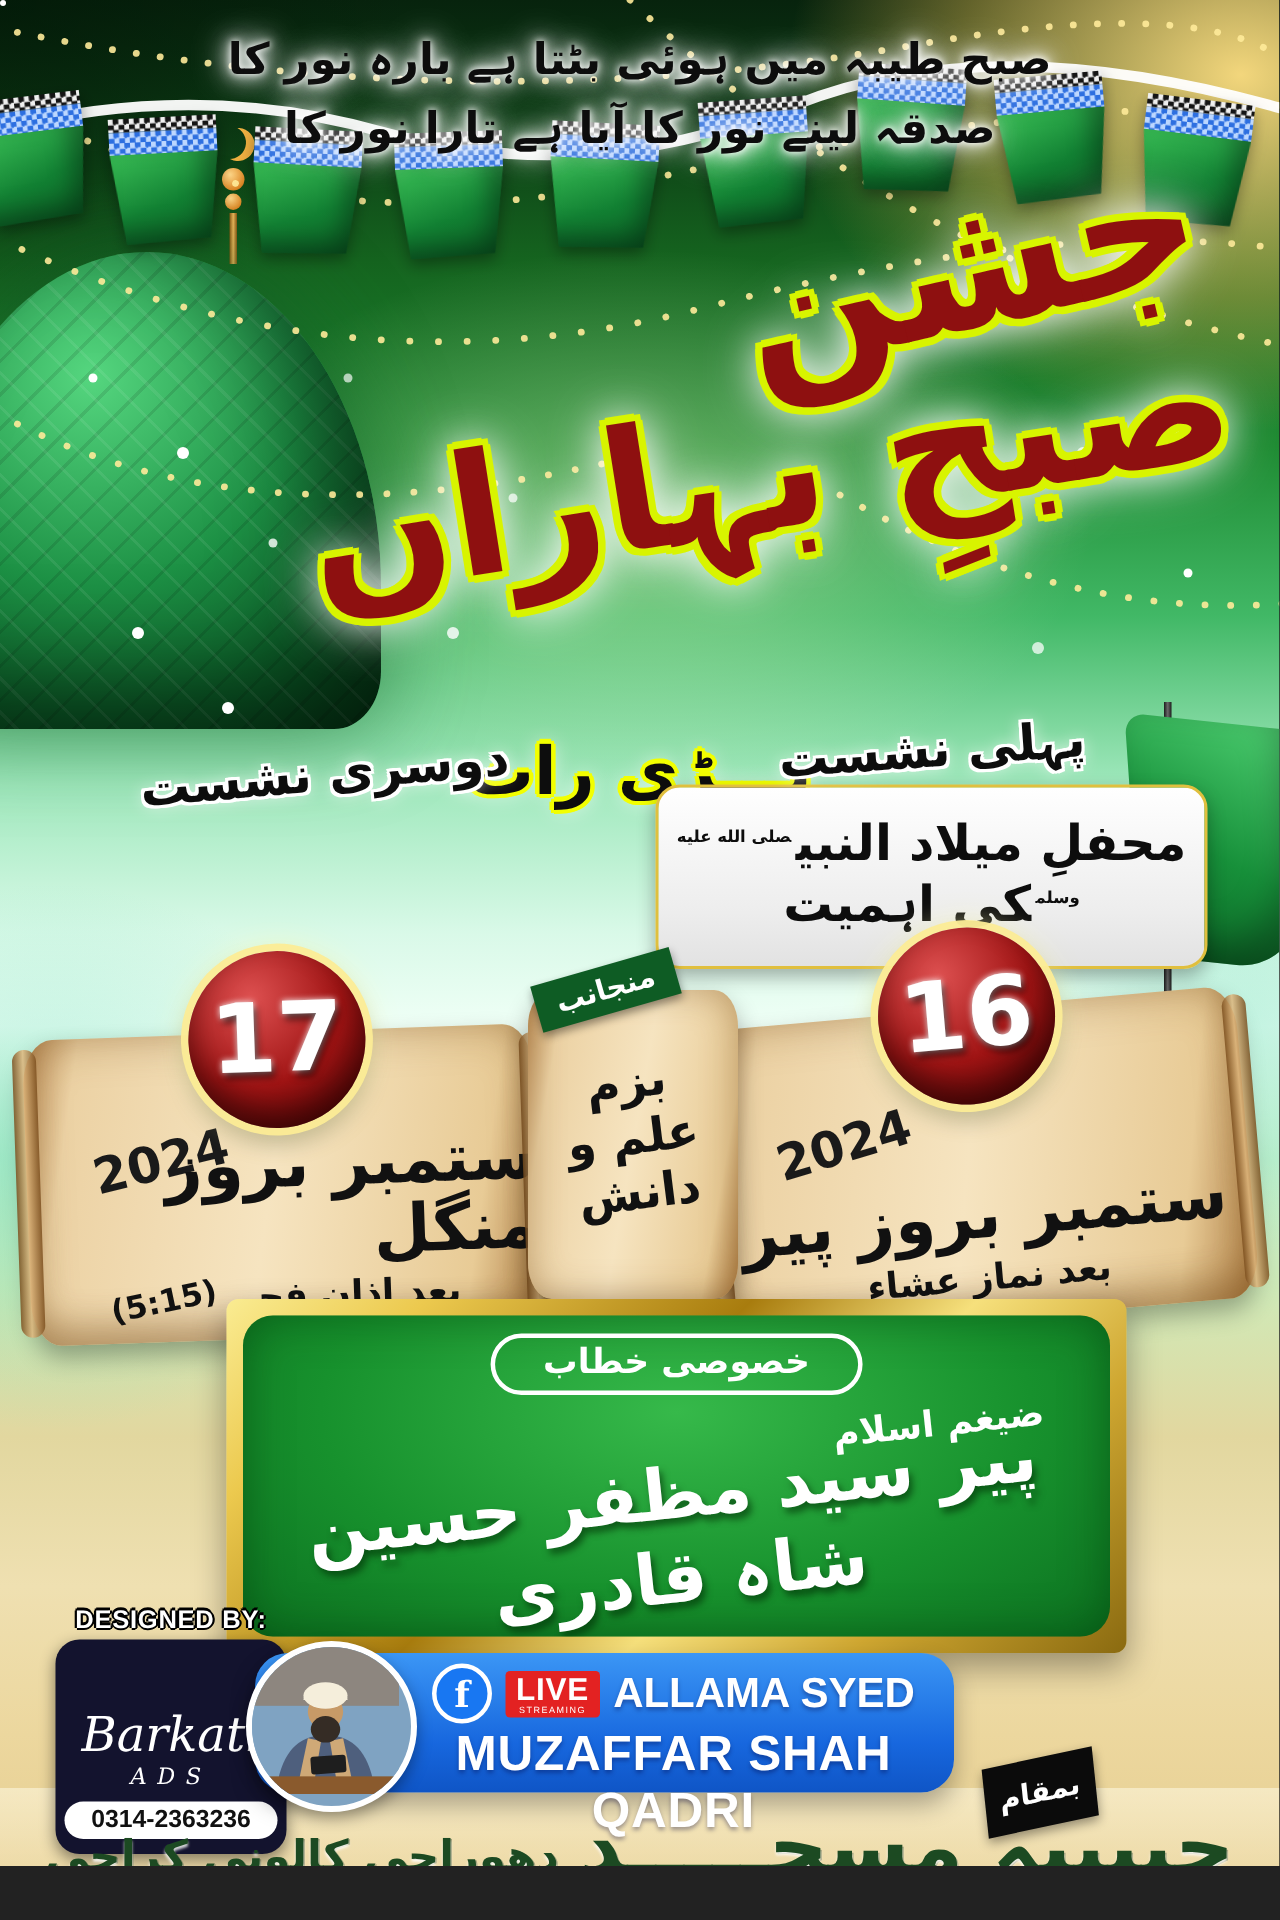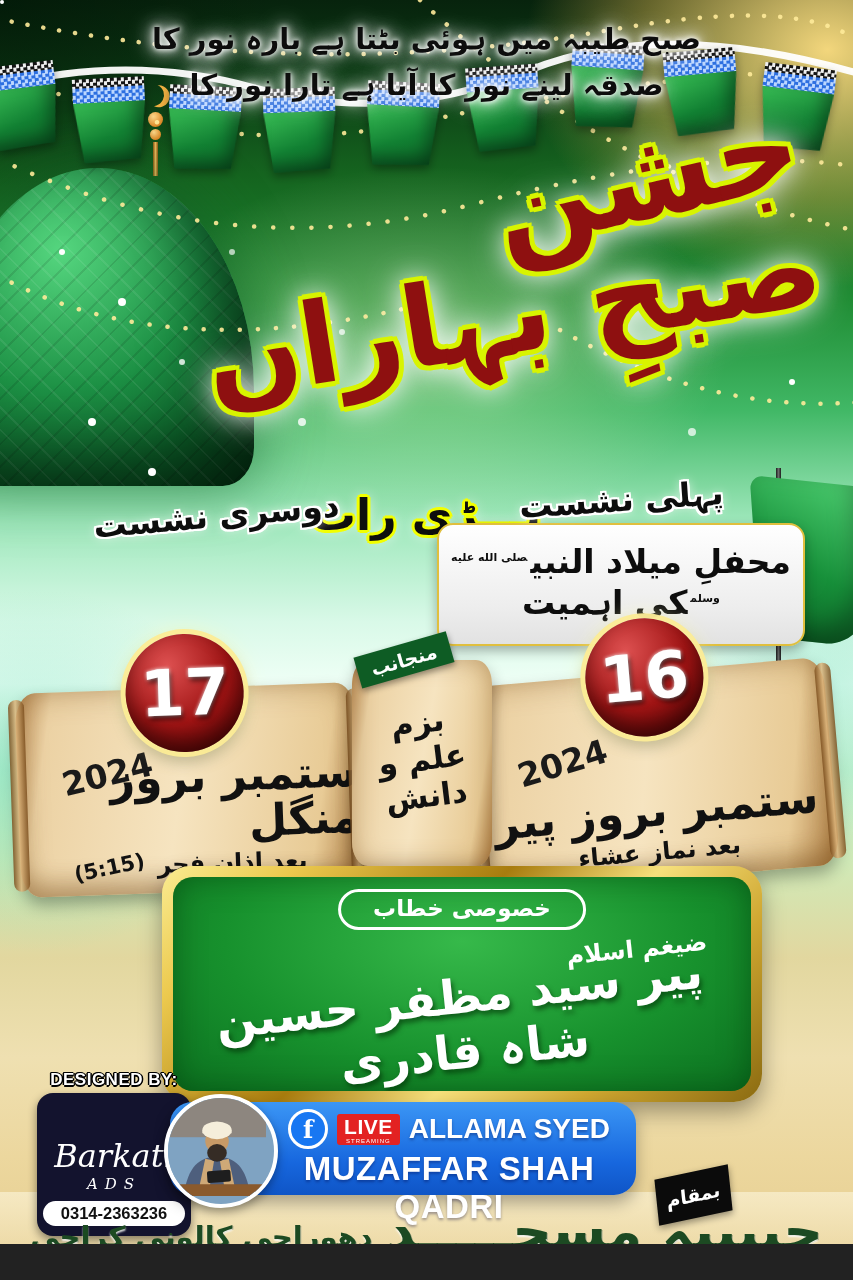--- a/index.html
+++ b/index.html
@@ -122,21 +122,21 @@
   
   .organizer{position:absolute;left:352px;top:660px;width:140px;height:206px;z-index:4;
     background:linear-gradient(100deg,#c1935c 0%,#ecd2a4 14%,#f6e4c0 50%,#e8cb96 86%,#b08046 100%);
     border-radius:16px/24px;box-shadow:inset 0 0 24px rgba(115,70,20,.4),0 8px 16px rgba(0,0,0,.3);}
   .organizer .tag{position:absolute;top:-16px;left:4px;background:#0e5c24;color:#fff;font-size:19px;font-weight:bold;
     padding:5px 14px;transform:rotate(-16deg);direction:rtl;box-shadow:0 3px 6px rgba(0,0,0,.4);}
   .organizer .org-name{margin:44px auto 0;width:104px;font-size:31px;font-weight:bold;color:#111;line-height:1.2;
     text-align:center;direction:rtl;transform:rotate(-7deg);}
 
   
-  .speaker-banner{position:absolute;left:162px;top:866px;width:578px;height:214px;z-index:4;border-radius:28px;padding:11px;
+  .speaker-banner{position:absolute;left:151px;top:866px;width:578px;height:214px;z-index:4;border-radius:8px;padding:11px;
     background:linear-gradient(135deg,#faec92 0%,#ecc94e 16%,#a87c0e 42%,#f6e07c 60%,#cfa731 78%,#8a6a10 100%);
     box-shadow:0 10px 22px rgba(0,0,0,.35);}
   .speaker-inner{position:relative;width:100%;height:100%;border-radius:20px;overflow:hidden;
     background:radial-gradient(ellipse at 50% 30%,#36b94a 0%,#17912d 58%,#0c7020 100%);
     box-shadow:inset 0 0 30px rgba(0,60,10,.5);}
   .speaker-pill{position:absolute;top:12px;left:50%;transform:translateX(-50%);border:3px solid #fff;border-radius:999px;
     padding:3px 32px 6px;color:#fff;font-size:23px;font-weight:bold;white-space:nowrap;direction:rtl;}
   .speaker-pre{position:absolute;top:58px;right:44px;color:#fff;font-size:24px;font-weight:bold;transform:rotate(-6deg);direction:rtl;}
   .speaker-name{position:absolute;top:92px;left:0;right:0;text-align:center;color:#fff;font-size:47px;font-weight:bold;
     transform:rotate(-6deg);direction:rtl;text-shadow:2px 4px 5px rgba(0,45,5,.6);}

